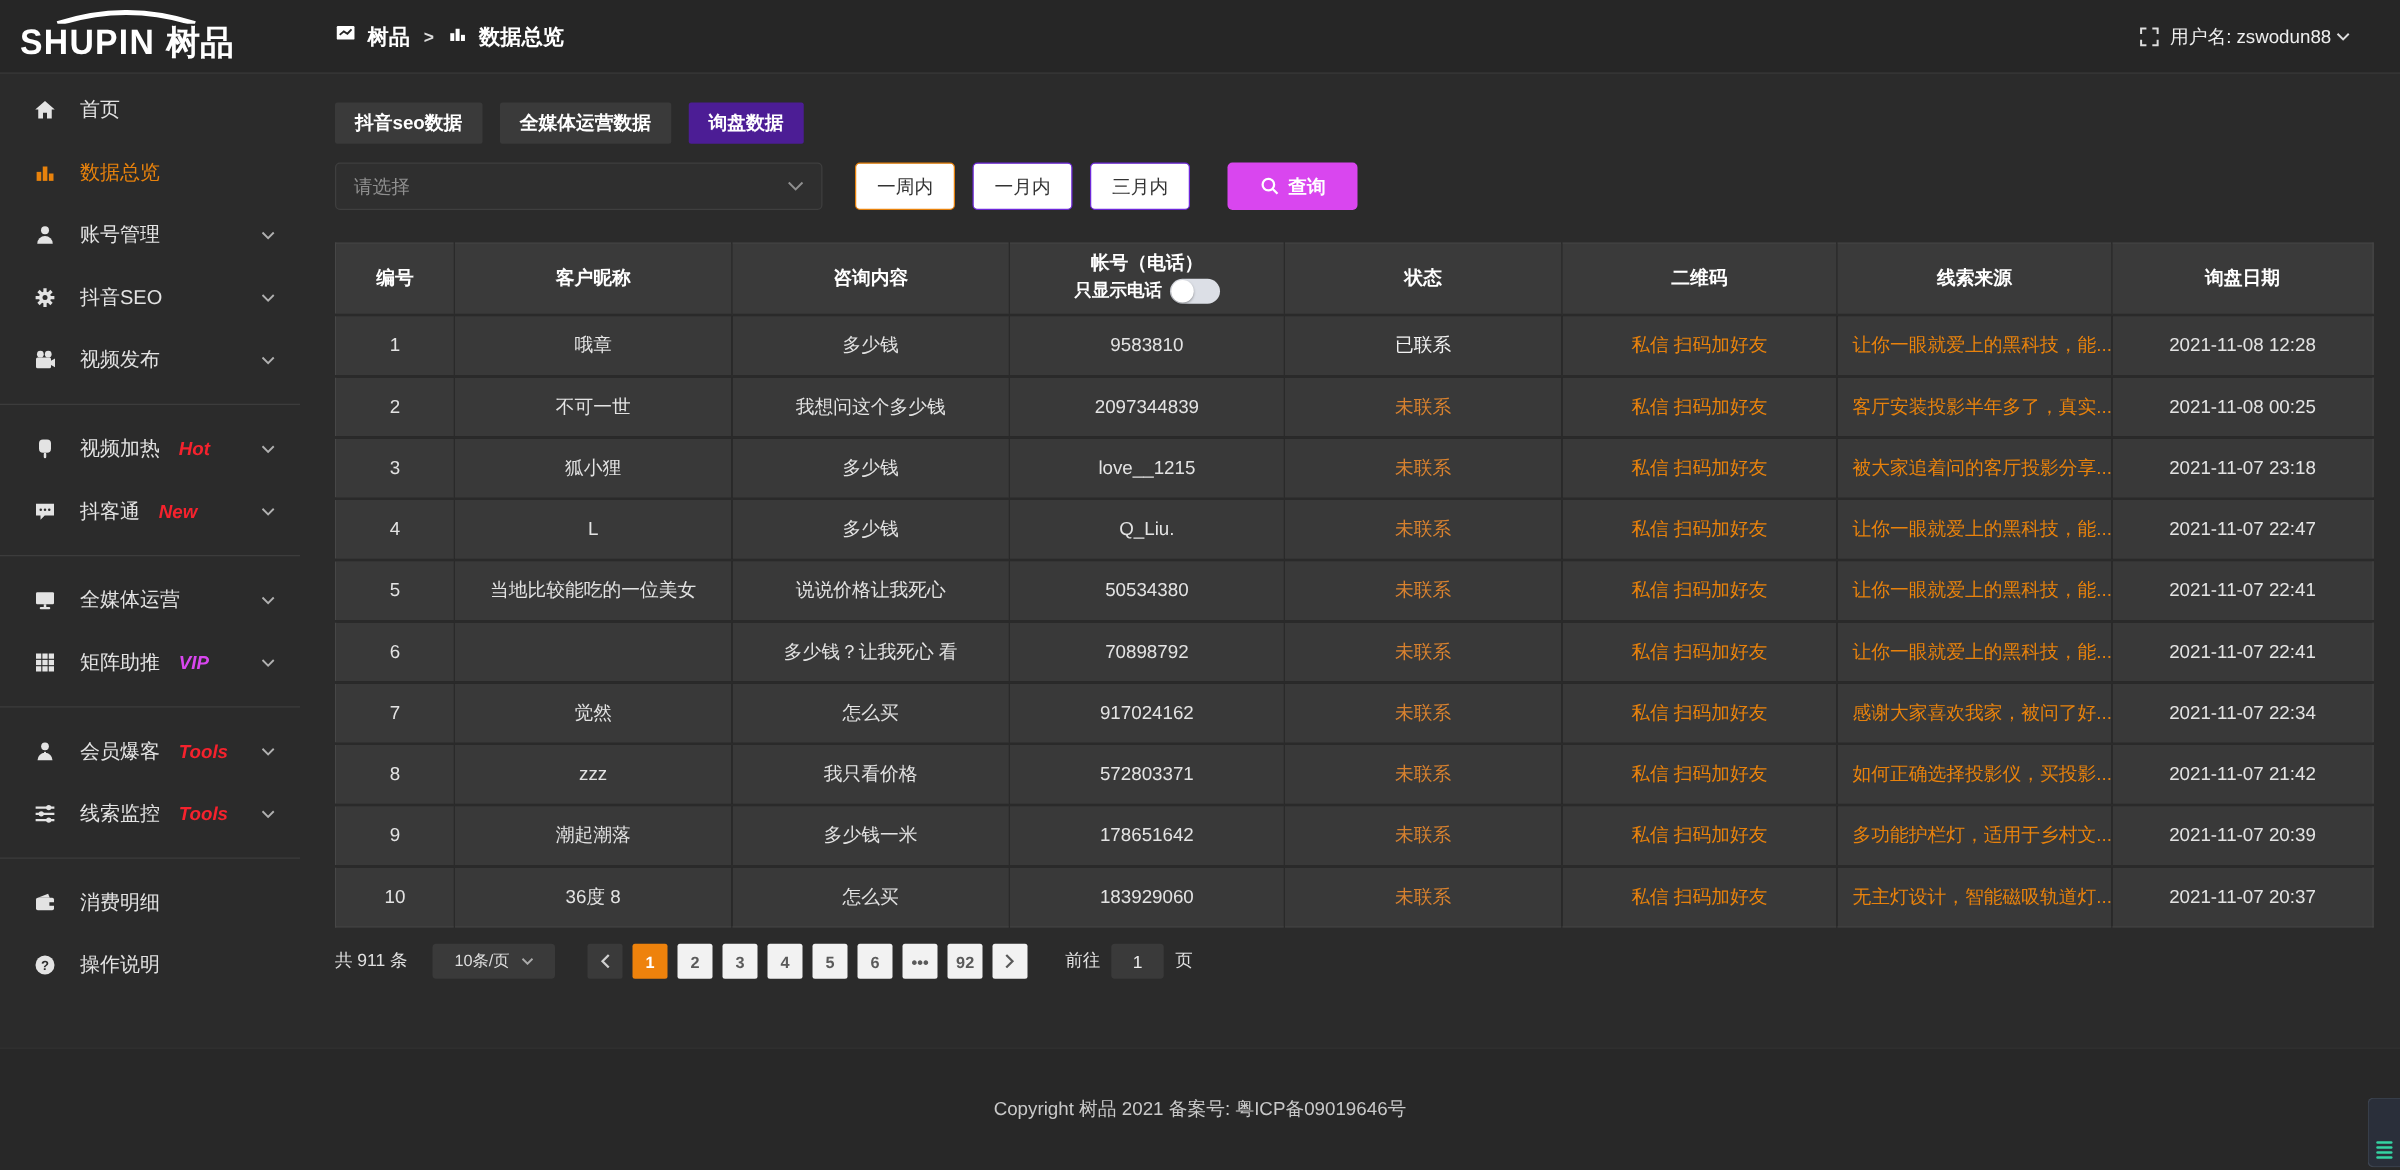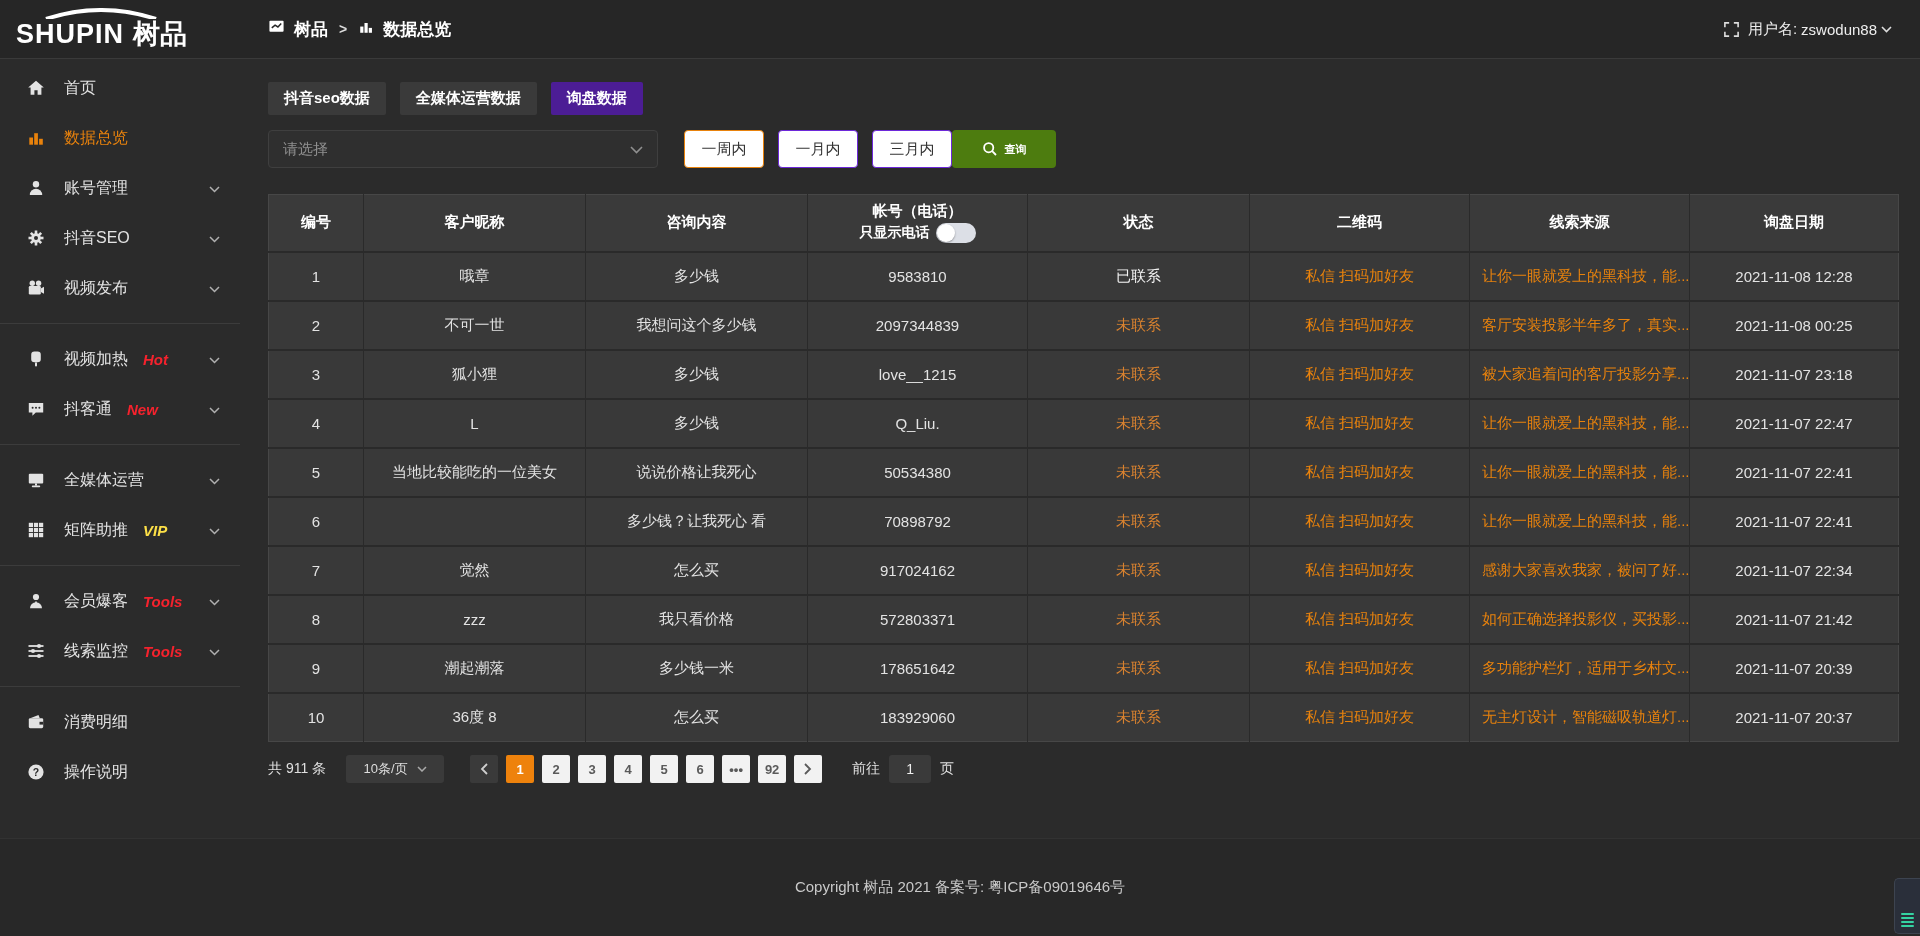--- a/index.html
+++ b/index.html
@@ -11,60 +11,60 @@
   .topbar { height:59px; background:#262626; border-bottom:1px solid #3a3a3a;
     display:flex; align-items:center; flex:0 0 auto; }
   .logo-wrap { width:240px; padding-left:16px; cursor:pointer; }
   .logo-arc { display:block; margin:2px 0 -3px 26px; }
   .logo-row { display:flex; align-items:baseline; gap:9px; }
   .logo-en { color:#fff; font-size:27px; font-weight:800; letter-spacing:1px; transform:scaleY(1.05); }
   .logo-cn { color:#fff; font-size:27px; font-weight:800; }
   .breadcrumb { display:flex; align-items:center; gap:9px; margin-left:28px; color:#fff;
     font-size:17px; font-weight:bold; }
   .crumb-sep { font-size:14px; color:#ddd; font-weight:bold; padding:0 2px; }
-  .topbar-right { margin-left:auto; display:flex; align-items:center; gap:8px; padding-right:28px; }
+  .topbar-right { margin-left:auto; display:flex; align-items:center; gap:8px; padding-right:40px; }
   .fullscreen-btn { display:flex; align-items:center; cursor:pointer; }
   .user-box { color:#eee; font-size:15px; display:flex; align-items:center; gap:4px; cursor:pointer; }
 
   
   .mid { flex:1 1 auto; display:flex; min-height:0; }
 
   
   .sidebar { width:240px; flex:0 0 240px; padding-top:4px; }
   .side-item { height:50px; display:flex; align-items:center; padding-left:27px;
     position:relative; color:#e3e3e3; cursor:pointer; }
   .side-item .icon { width:18px; height:18px; margin-right:19px; display:flex; align-items:center; }
   .side-item .icon svg { width:18px; height:18px; }
   .side-label { font-size:16px; }
   .side-item.active { color:#e8820c; }
   .badge { font-size:15px; font-weight:bold; font-style:italic; margin-left:15px; }
   .badge.red { color:#f5222d; }
-  .badge.vip { color:#fde047; }
+  .badge.vip { color:#d946ef; }
   .side-chevron { position:absolute; right:20px; top:50%; transform:translateY(-50%); }
   .side-divider { height:1px; background:#3c3c3c; margin:10px 0; }
 
   
   .content { flex:1 1 auto; padding:23px 22px 0 28px; min-width:0; }
   .tab-row { display:flex; gap:14px; }
   .tab { height:33px; padding:0 16px; background:#3a3a3a; color:#fff; font-size:15px;
     font-weight:bold; border:none; border-radius:2px; cursor:pointer;
     font-family:inherit; display:flex; align-items:center; }
   .tab.active { background:#4c1d95; }
 
   .filter-row { margin-top:15px; display:flex; align-items:center; height:38px; }
   .select-box { width:390px; height:38px; background:#2f2f2f; border:1px solid #3f3f3f;
     border-radius:4px; display:flex; align-items:center; padding:0 14px; cursor:pointer; }
   .select-placeholder { color:#8f8f8f; font-size:15px; }
   .select-box .chev { margin-left:auto; }
   .period-btn { width:80px; height:38px; background:#fff; color:#333; font-size:15px;
     font-family:inherit; border:1px solid #6d28d9; border-radius:4px; cursor:pointer; margin-left:14px; }
   .period-btn.first { margin-left:26px; }
   .period-btn.active { border:1px solid #e8820c; }
-  .query-btn { width:104px; height:38px; background:#4d7c0f; border:none;
-    border-radius:4px; color:#fff; font-size:11px; font-weight:bold; font-family:inherit;
+  .query-btn { margin-left:30px; width:104px; height:38px; background:#d946ef; border:none;
+    border-radius:4px; color:#fff; font-size:15px; font-weight:bold; font-family:inherit;
     display:flex; align-items:center; justify-content:center; gap:7px; cursor:pointer; }
 
   
   table.data { margin-top:26px; width:100%; border-collapse:collapse; table-layout:fixed;
     border:1px solid #474747; }
   table.data th { background:#3a3a3a; color:#fff; font-size:15px; font-weight:bold;
     height:57px; border-right:1px solid #2a2a2a; border-bottom:2px solid #2a2a2a; text-align:center; }
   table.data td { background:#393939; color:#e3e3e3; font-size:15px; height:49px;
     border-right:1px solid #2a2a2a; border-bottom:2px solid #2a2a2a; text-align:center;
     overflow:hidden; white-space:nowrap; }

